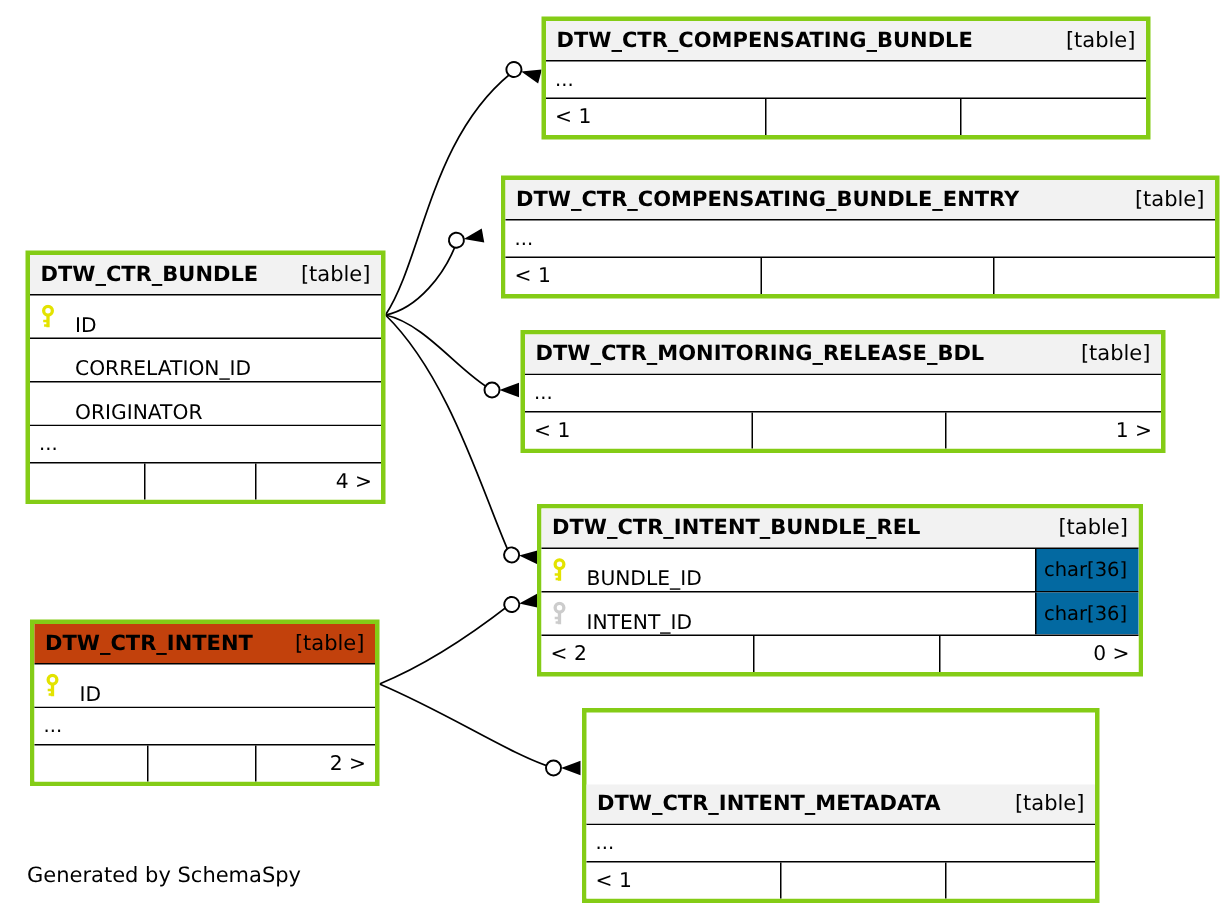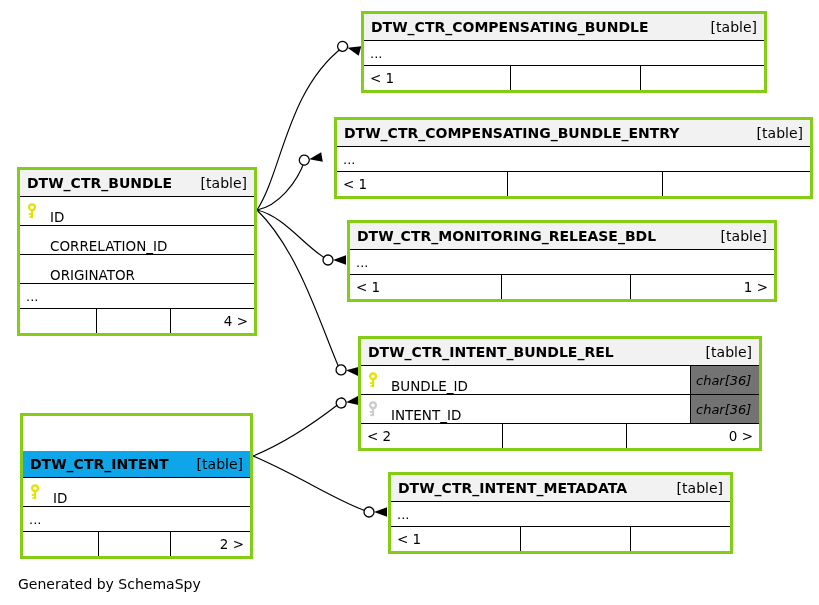--- a/index.html
+++ b/index.html
@@ -24,21 +24,21 @@
   .tbl-tag{font-size:14px;white-space:nowrap;}
   .tbl-row{
     position:relative;height:29px;border-top:1px solid #000;
     display:flex;align-items:flex-end;box-sizing:border-box;
     padding-left:30px;font-size:13.5px;background:#fff;
   }
   .tbl-row .key-wrap{position:absolute;left:7px;top:50%;transform:translateY(-50%);width:13px;height:16px;}
   .tbl-row .ftype{
     position:absolute;right:0;top:0;bottom:0;
     border-left:1px solid #000;display:flex;align-items:center;
-    padding-left:5px;box-sizing:border-box;font-size:13px;background:#737373;font-style:italic;
+    padding-left:5px;box-sizing:border-box;font-size:13px;background:#0369a1;
   }
   .tbl-ellipsis{
     height:25px;border-top:1px solid #000;display:flex;align-items:center;
     padding-left:6px;box-sizing:border-box;font-size:13px;background:#fff;
   }
   .tbl-footer{
     position:relative;height:25px;border-top:1px solid #000;
     box-sizing:border-box;font-size:13.5px;background:#fff;
   }
   .tbl-footer .fdiv{position:absolute;top:0;bottom:0;width:1px;background:#000;}
@@ -161,21 +161,21 @@
         <span class="ftype" style="width: 69px;">char[36]</span>
       </div>
       <div class="tbl-footer">
         <span class="fdiv" style="left: 141px;"></span>
         <span class="fdiv" style="left: 265px;"></span>
         <span class="fleft">&lt; 2</span>
         <span class="fright">0 &gt;</span>
       </div>
     </div>
     <div class="db-table" style="left: 388px; top: 472px; width: 345px;">
-      <div class="tbl-header" style="background: rgb(242, 242, 242);">
+      <div class="tbl-header" style="background: rgb(242, 242, 242); margin-top: 48px;">
         <span class="tbl-name">DTW_CTR_INTENT_METADATA</span>
         <span class="tbl-tag">[table]</span>
       </div>
       <div class="tbl-ellipsis">...</div>
       <div class="tbl-footer">
         <span class="fdiv" style="left: 129px;"></span>
         <span class="fdiv" style="left: 239px;"></span>
         <span class="fleft">&lt; 1</span>
       </div>
     </div>
@@ -200,21 +200,21 @@
         <span>ORIGINATOR</span>
       </div>
       <div class="tbl-ellipsis">...</div>
       <div class="tbl-footer">
         <span class="fdiv" style="left: 76px;"></span>
         <span class="fdiv" style="left: 150px;"></span>
         <span class="fright">4 &gt;</span>
       </div>
     </div>
     <div class="db-table" style="left: 20px; top: 413px; width: 233px;">
-      <div class="tbl-header" style="background: #0ea5e9; margin-top: 35px;">
+      <div class="tbl-header" style="background: #c2410c;">
         <span class="tbl-name">DTW_CTR_INTENT</span>
         <span class="tbl-tag">[table]</span>
       </div>
       <div class="tbl-row">
         <span class="key-wrap"><svg width="13" height="16" viewBox="0 0 13 16">
             <circle cx="5" cy="4.2" r="2.9" fill="none" stroke="#e3e300" stroke-width="2.2"></circle>
             <line x1="5" y1="7" x2="5" y2="15.2" stroke="#e3e300" stroke-width="2.2"></line>
             <line x1="4.8" y1="11" x2="1.8" y2="11" stroke="#e3e300" stroke-width="1.8"></line>
             <line x1="4.8" y1="14" x2="2.4" y2="14" stroke="#e3e300" stroke-width="1.8"></line>
           </svg></span>

